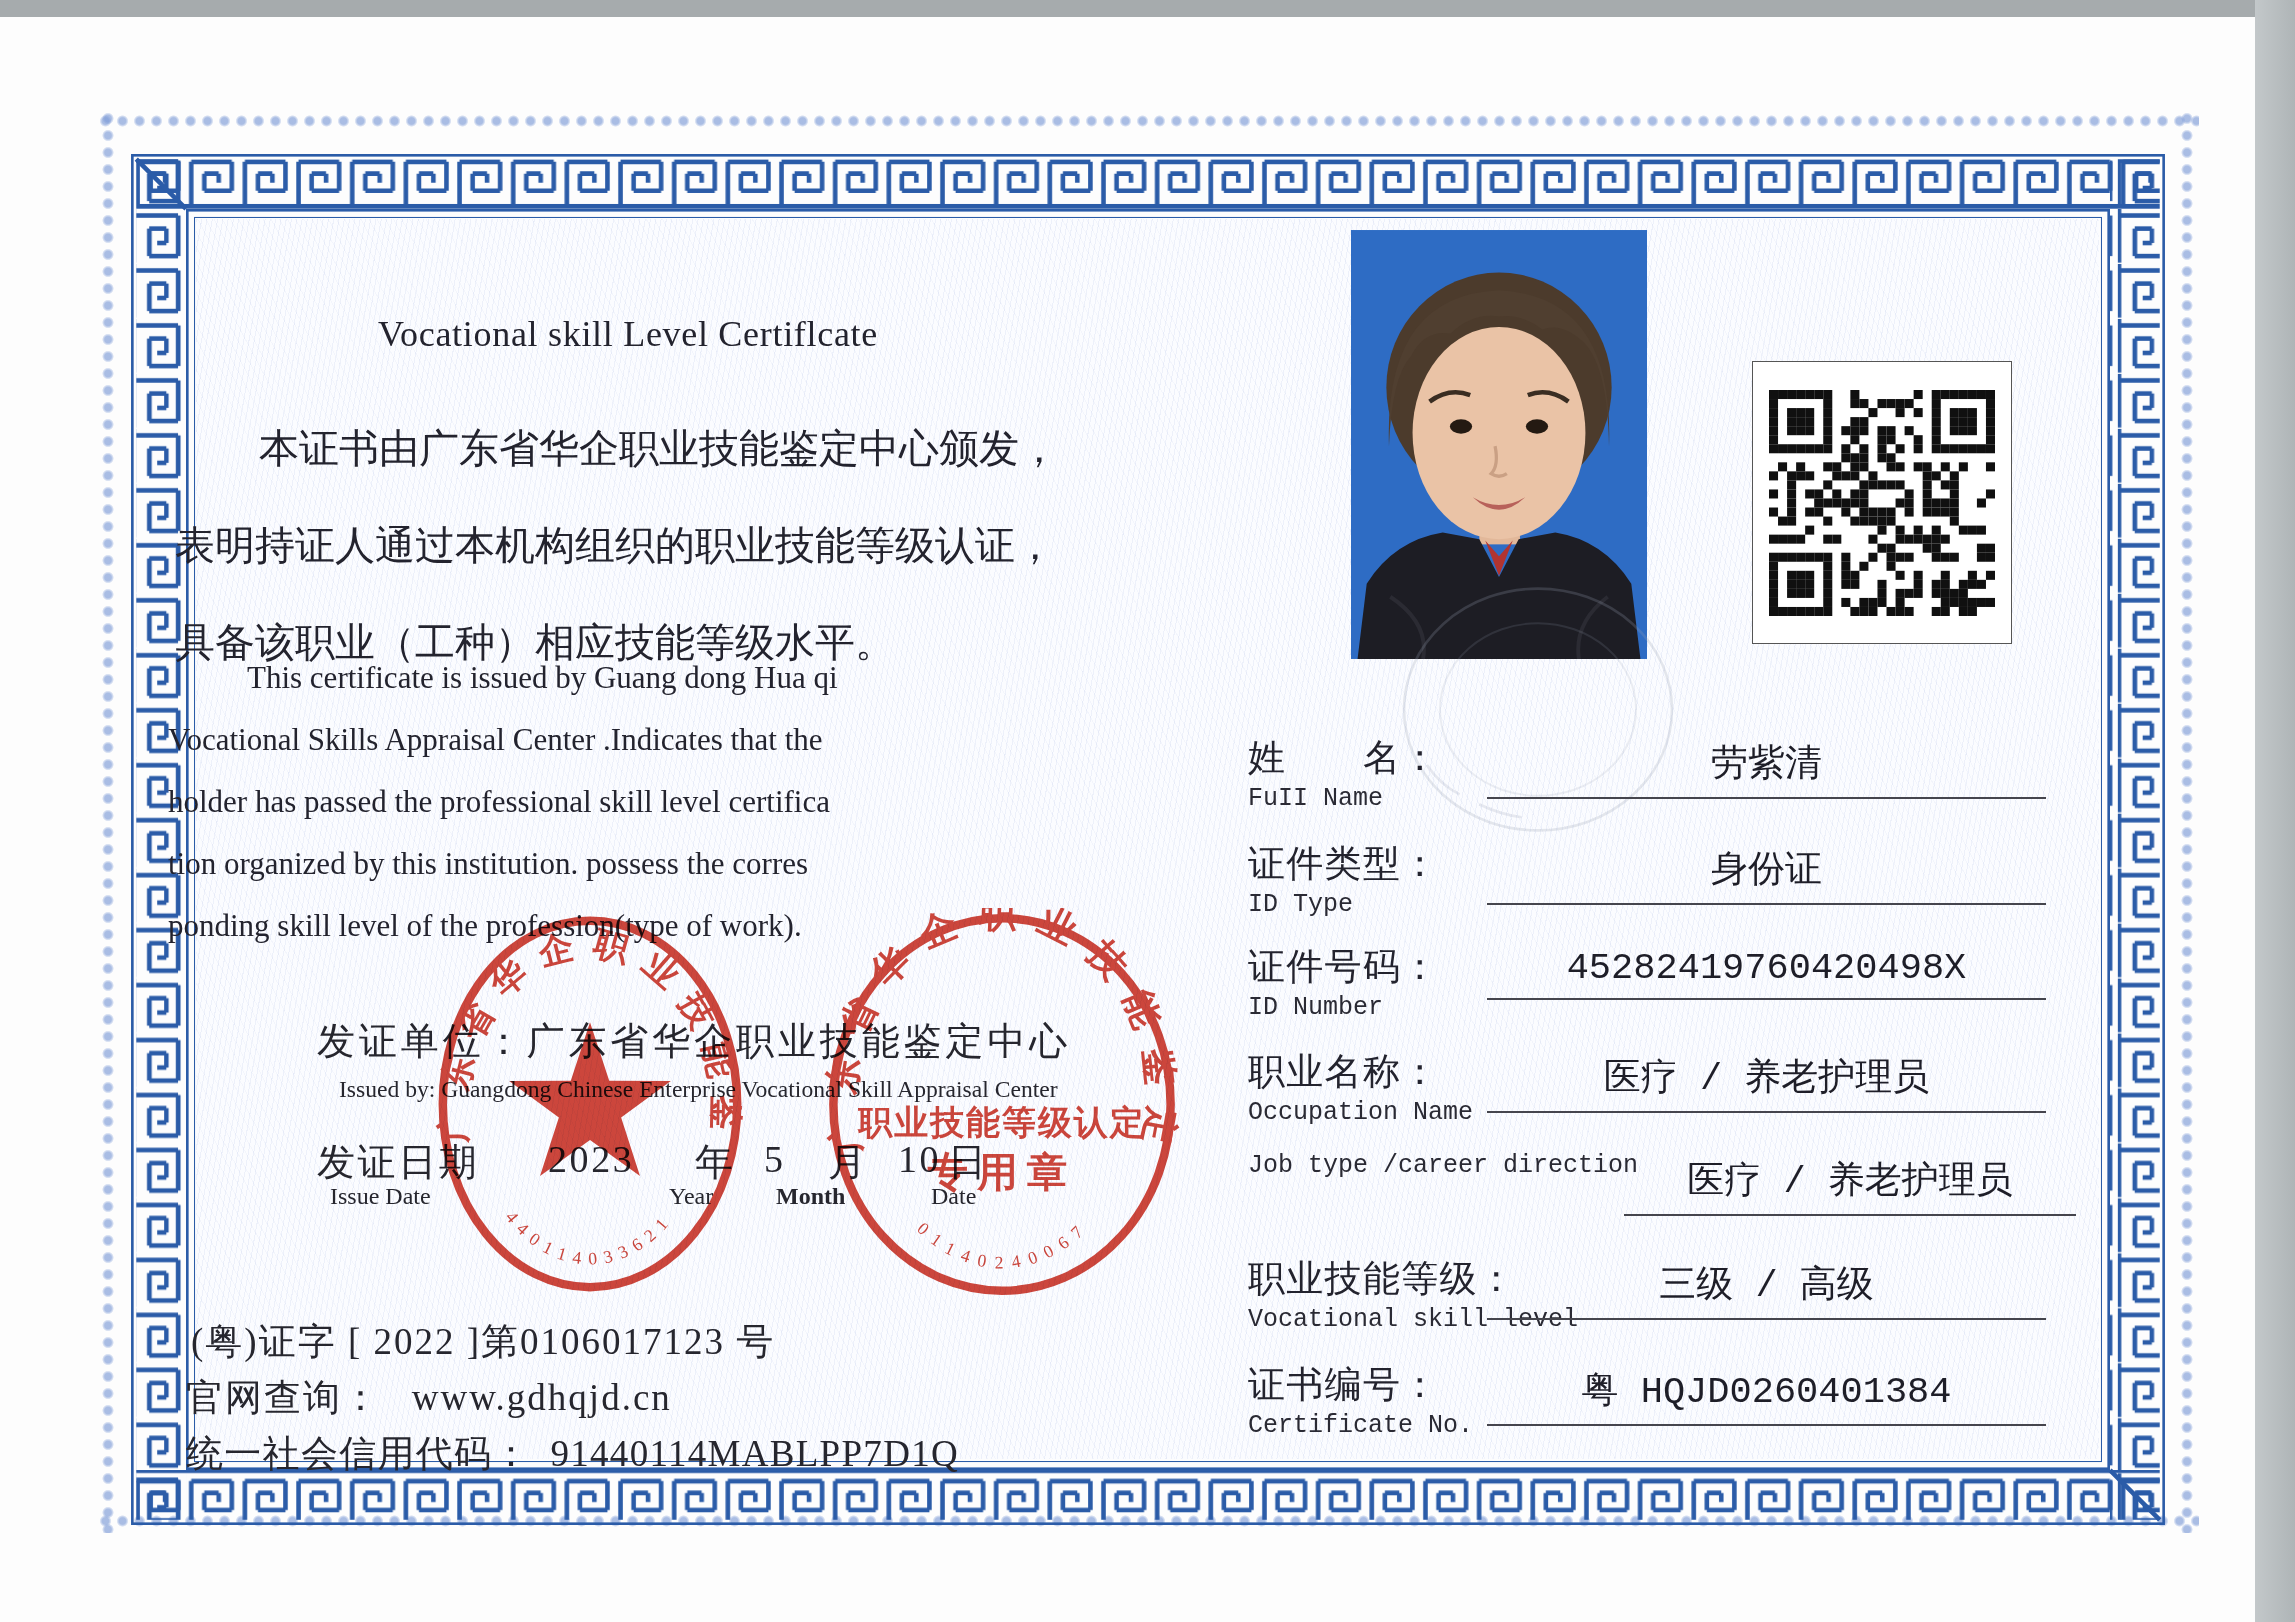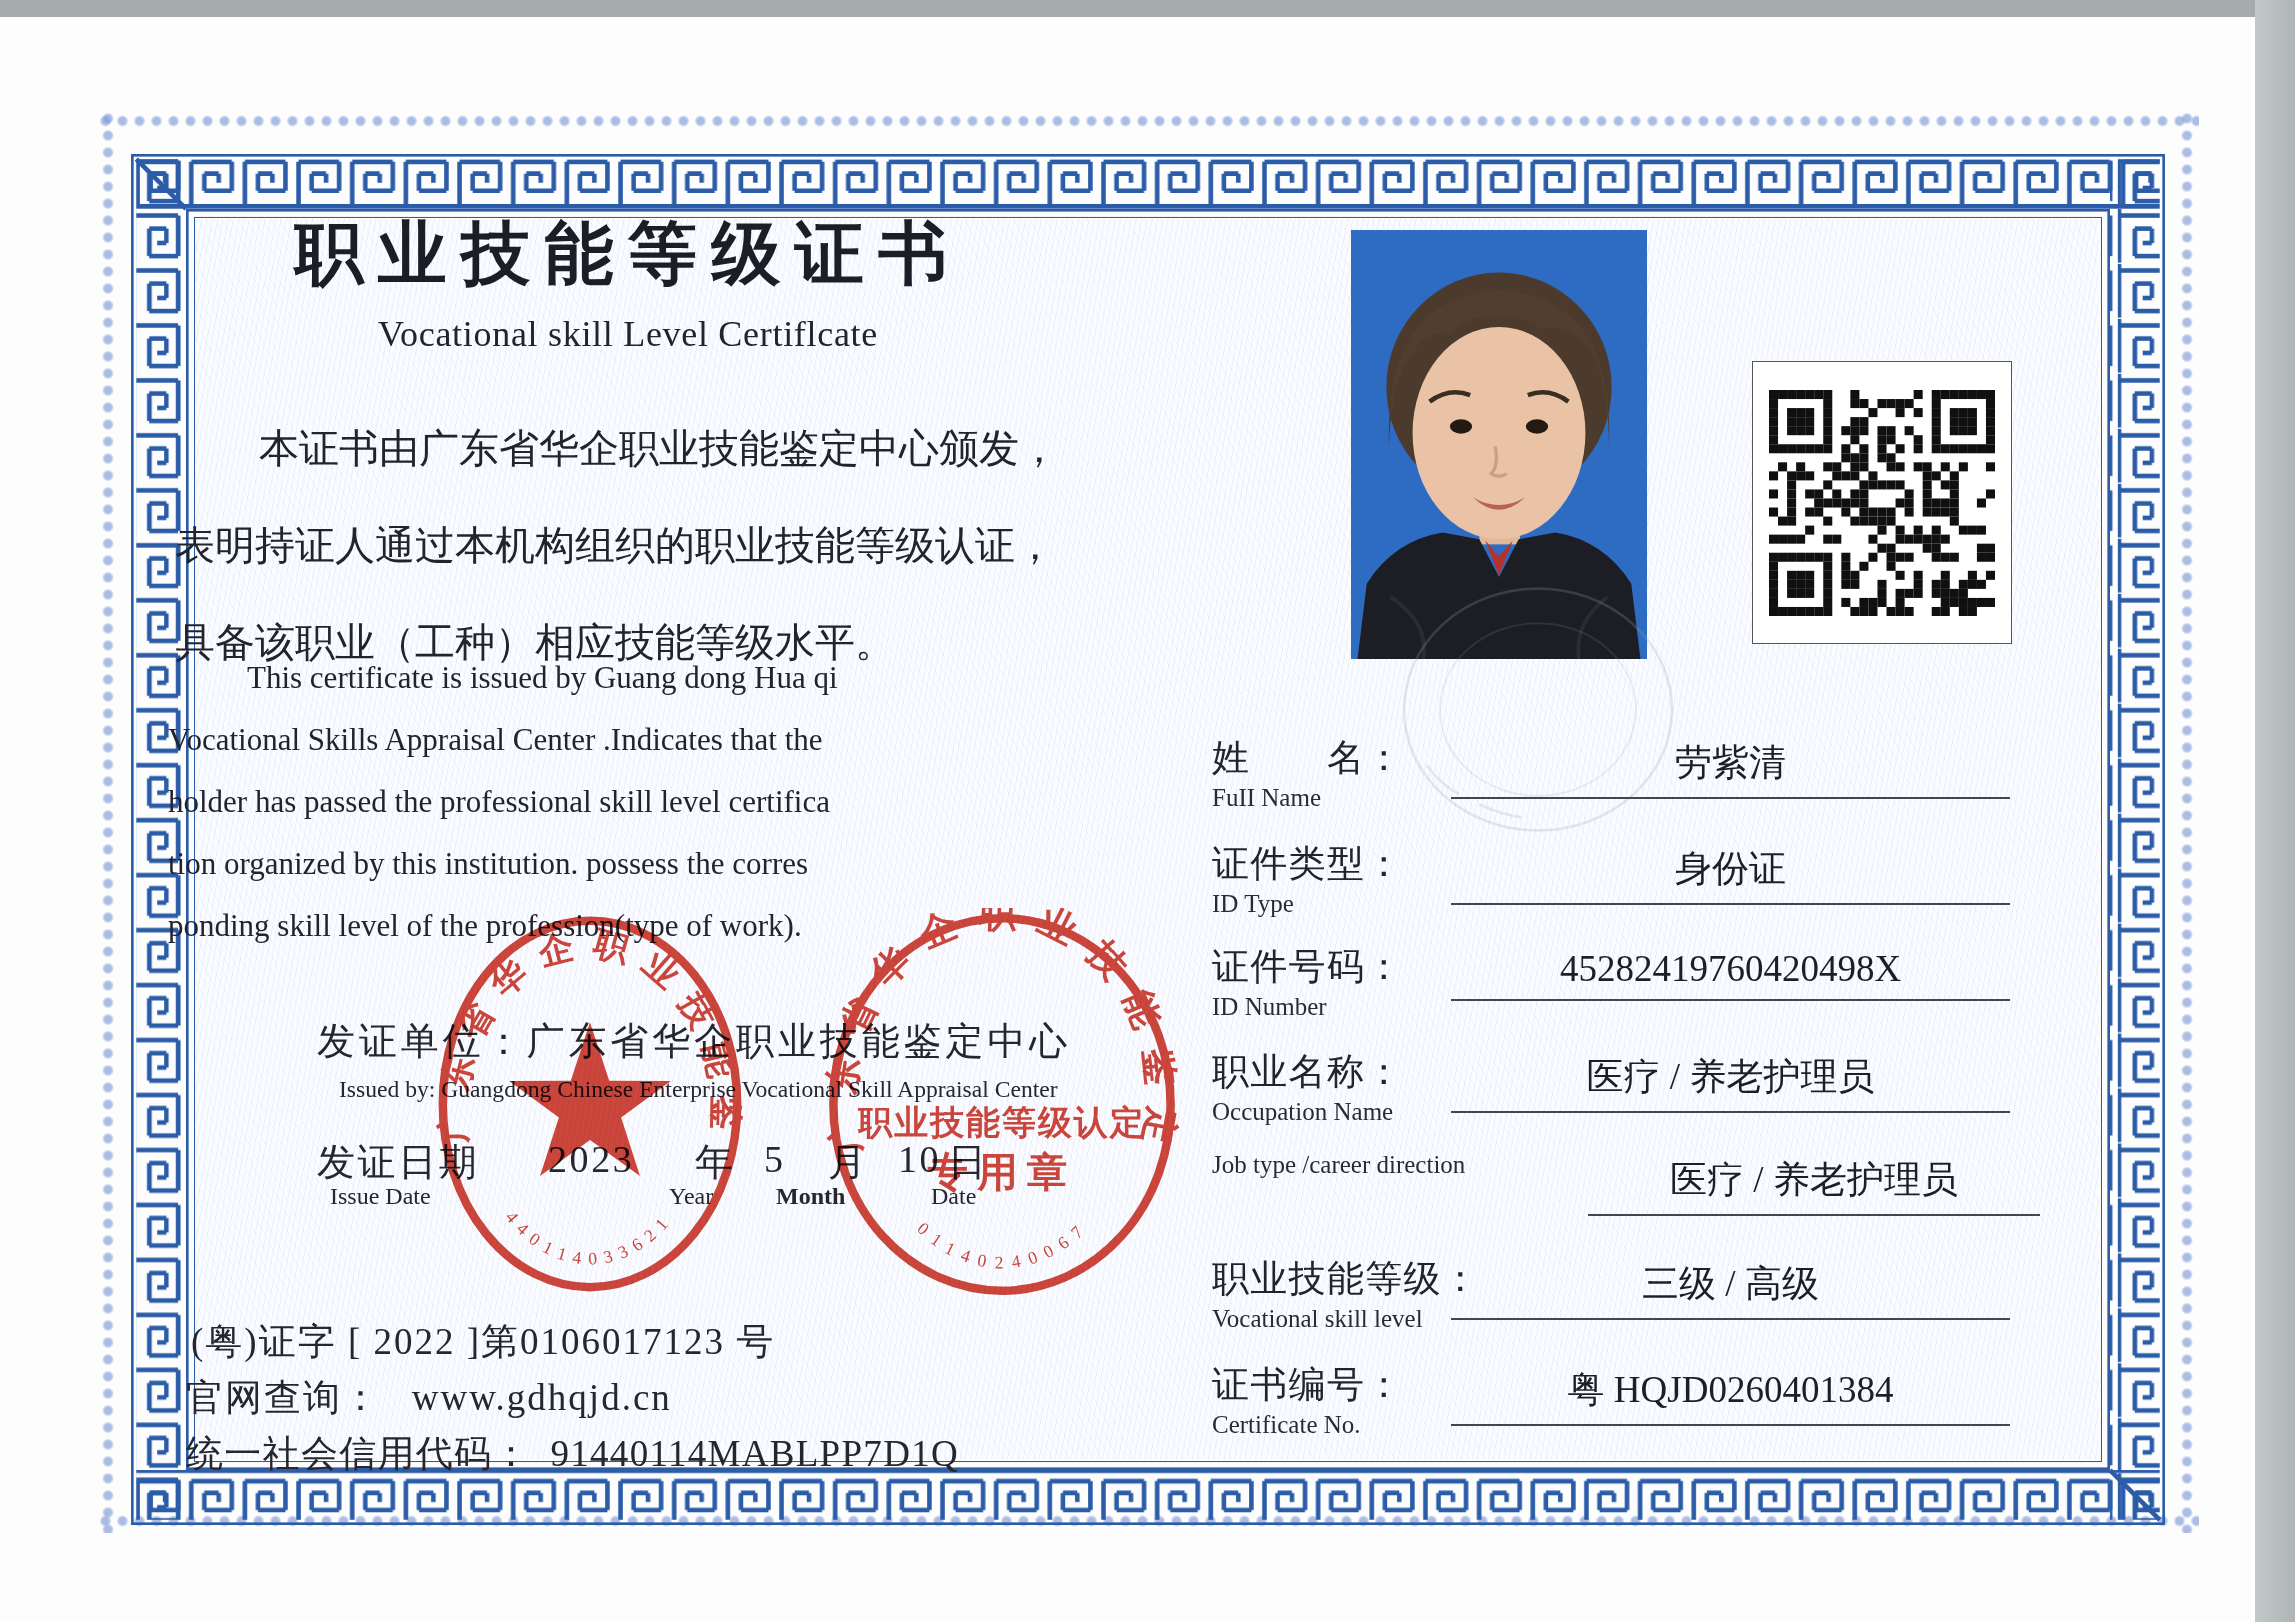--- a/index.html
+++ b/index.html
@@ -26,21 +26,21 @@
   #intro-cn .l1{text-indent:84px;}
   #intro-en{left:168px;top:647px;width:975px;font-size:31px;line-height:62px;color:#23232e;z-index:3;position:absolute;}
   #issuer-cn{left:317px;top:1016px;font-size:38px;letter-spacing:3.9px;}
   #issuer-en{left:319px;top:1076px;font-size:23.6px;margin-left:20px;}
   .date-cn{top:1137px;font-size:38px;letter-spacing:2.6px;}
   .date-en{top:1183px;font-size:24px;}
   #reg-serial{left:191px;top:1317px;font-size:37px;letter-spacing:2px;}
   #reg-web{left:186px;top:1373px;font-size:37px;letter-spacing:2px;}
   #reg-credit{left:186px;top:1429px;font-size:37px;letter-spacing:1.3px;}
   
-  .frow{position:absolute;left:1212px;width:896px;height:102px;z-index:3;}
+  .frow{position:absolute;left:1248px;width:896px;height:102px;z-index:3;font-family:Liberation Mono, monospace;}
   .frow .lab-cn{font-size:37px;letter-spacing:1.3px;color:#23232e;white-space:nowrap;}
   .frow .lab-en{font-size:25px;color:#2a2a34;margin-top:1.3px;white-space:nowrap;}
   .frow .val{position:absolute;left:239px;top:5.2px;width:559px;text-align:center;font-size:37px;color:#1e1e28;
              border-bottom:2px solid #45454d;padding-bottom:9.2px;white-space:nowrap;}
   .frow.wide .val{left:376px;width:452px;}
   #photo{left:1351px;top:230px;width:296px;height:429px;z-index:2;}
   #qr{left:1752px;top:361px;width:260px;height:283px;background:#fff;border:1.3px solid #555;box-sizing:border-box;
       display:flex;align-items:center;justify-content:center;z-index:2;}
   #emboss{left:1381px;top:569px;width:314px;height:281px;z-index:2;opacity:.75;}
   .stamp{z-index:5;mix-blend-mode:multiply;opacity:.86;}
@@ -71,21 +71,20 @@
     <rect x="8" y="2011" width="3092" height="76" fill="url(#mh)"></rect>
     <rect x="8" y="8" width="76" height="2079" fill="url(#mv)"></rect>
     <rect x="3024" y="8" width="76" height="2079" fill="url(#mv)"></rect>
     <rect x="86" y="86" width="2936" height="1923" fill="none" stroke="#2b5ca8" stroke-width="4"></rect>
     <rect x="97" y="97" width="2914" height="1901" fill="none" stroke="#2b5ca8" stroke-width="1.6"></rect>
     <path d="M8 8 L84 84 M3100 2087 L3024 2011" stroke="#2b5ca8" stroke-width="7"></path>
   </svg>
 
   <div class="abs" id="interior"></div>
 
-  <div class="abs txt" id="title-cn">职业技能等级证书</div>
   <div class="abs txt" id="title-en">Vocational skill Level  Certiflcate</div>
 
   <div id="intro-cn">
     <div class="l1">本证书由广东省华企职业技能鉴定中心颁发，</div>
     <div>表明持证人通过本机构组织的职业技能等级认证，</div>
     <div>具备该职业（工种）相应技能等级水平。</div>
   </div>
 
   <div id="intro-en">
     <div style="text-indent:79px;">This certificate is issued by Guang dong Hua qi</div>

